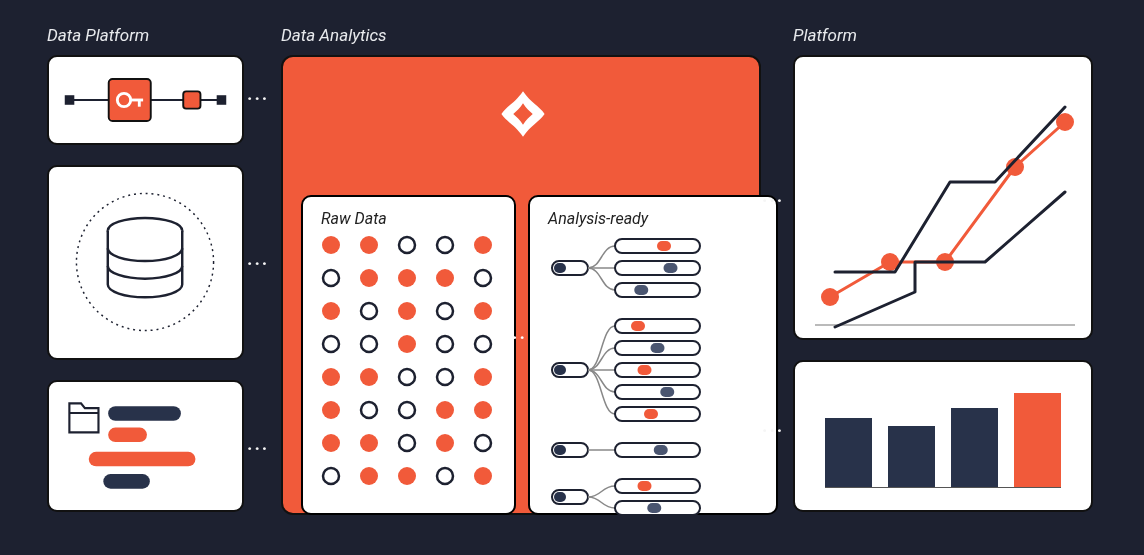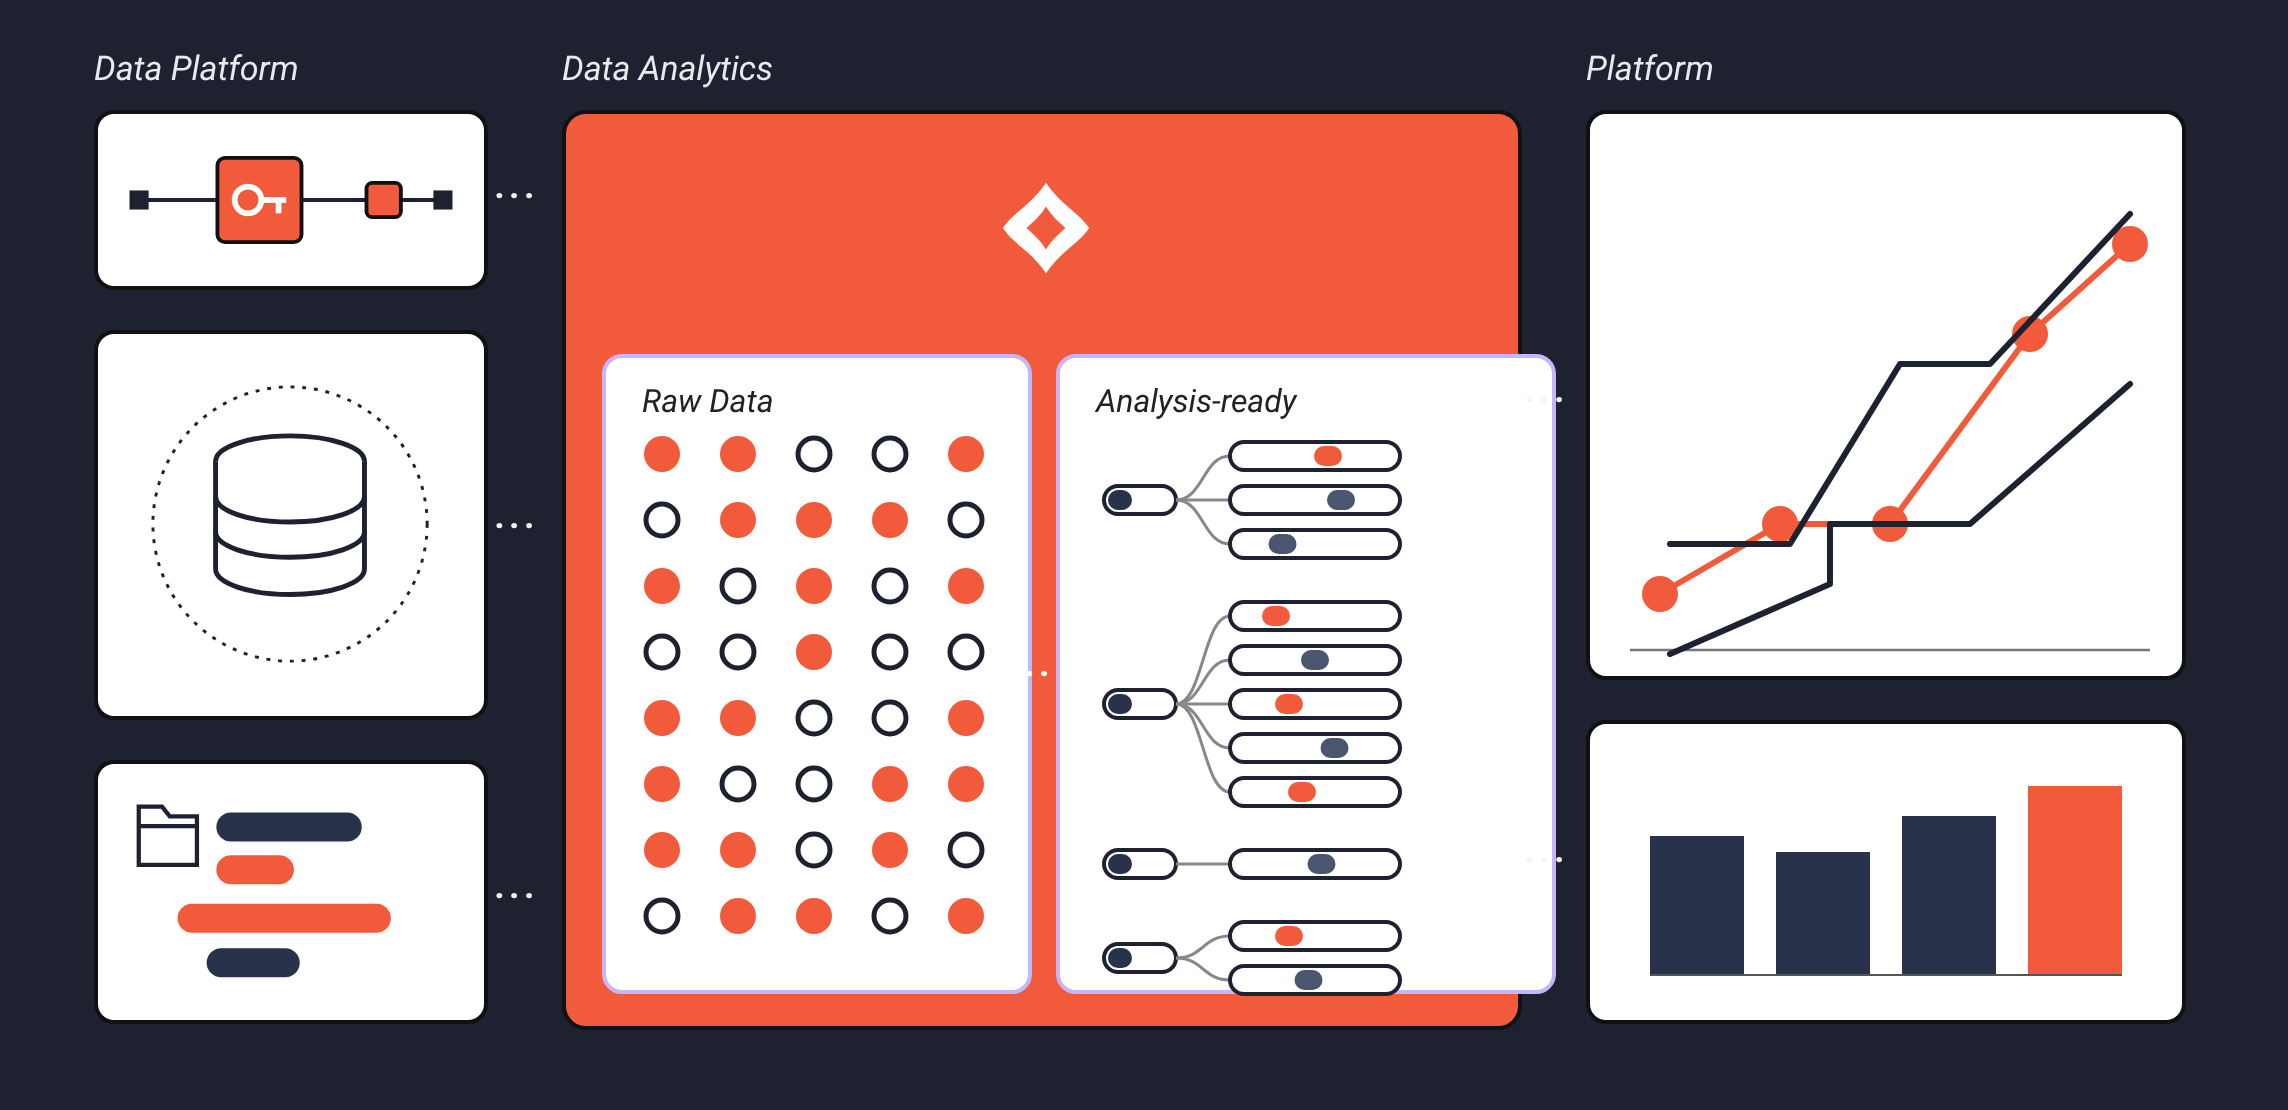--- a/index.html
+++ b/index.html
@@ -49,24 +49,24 @@
   
   #platform{
     top:55px;width:480px;height:460px;
     background:var(--orange);
     border:2px solid #111;
     border-radius:12px;
     position:absolute;
   }
   .inner-card{
     background:var(--card);
-    border:2px solid #c4b5fd;
+    border:2px solid #000000;
     border-radius:10px;
     position:absolute;
-    top:120px;
+    top:138px;
     height:320px;
   }
   #raw{left:18px;width:215px;}
   #analysis{left:245px;width:250px;}
   .inner-title{
     font-style:italic;
     color:#222;
     font-size:16px;
     position:absolute;
     top:12px;left:18px;

